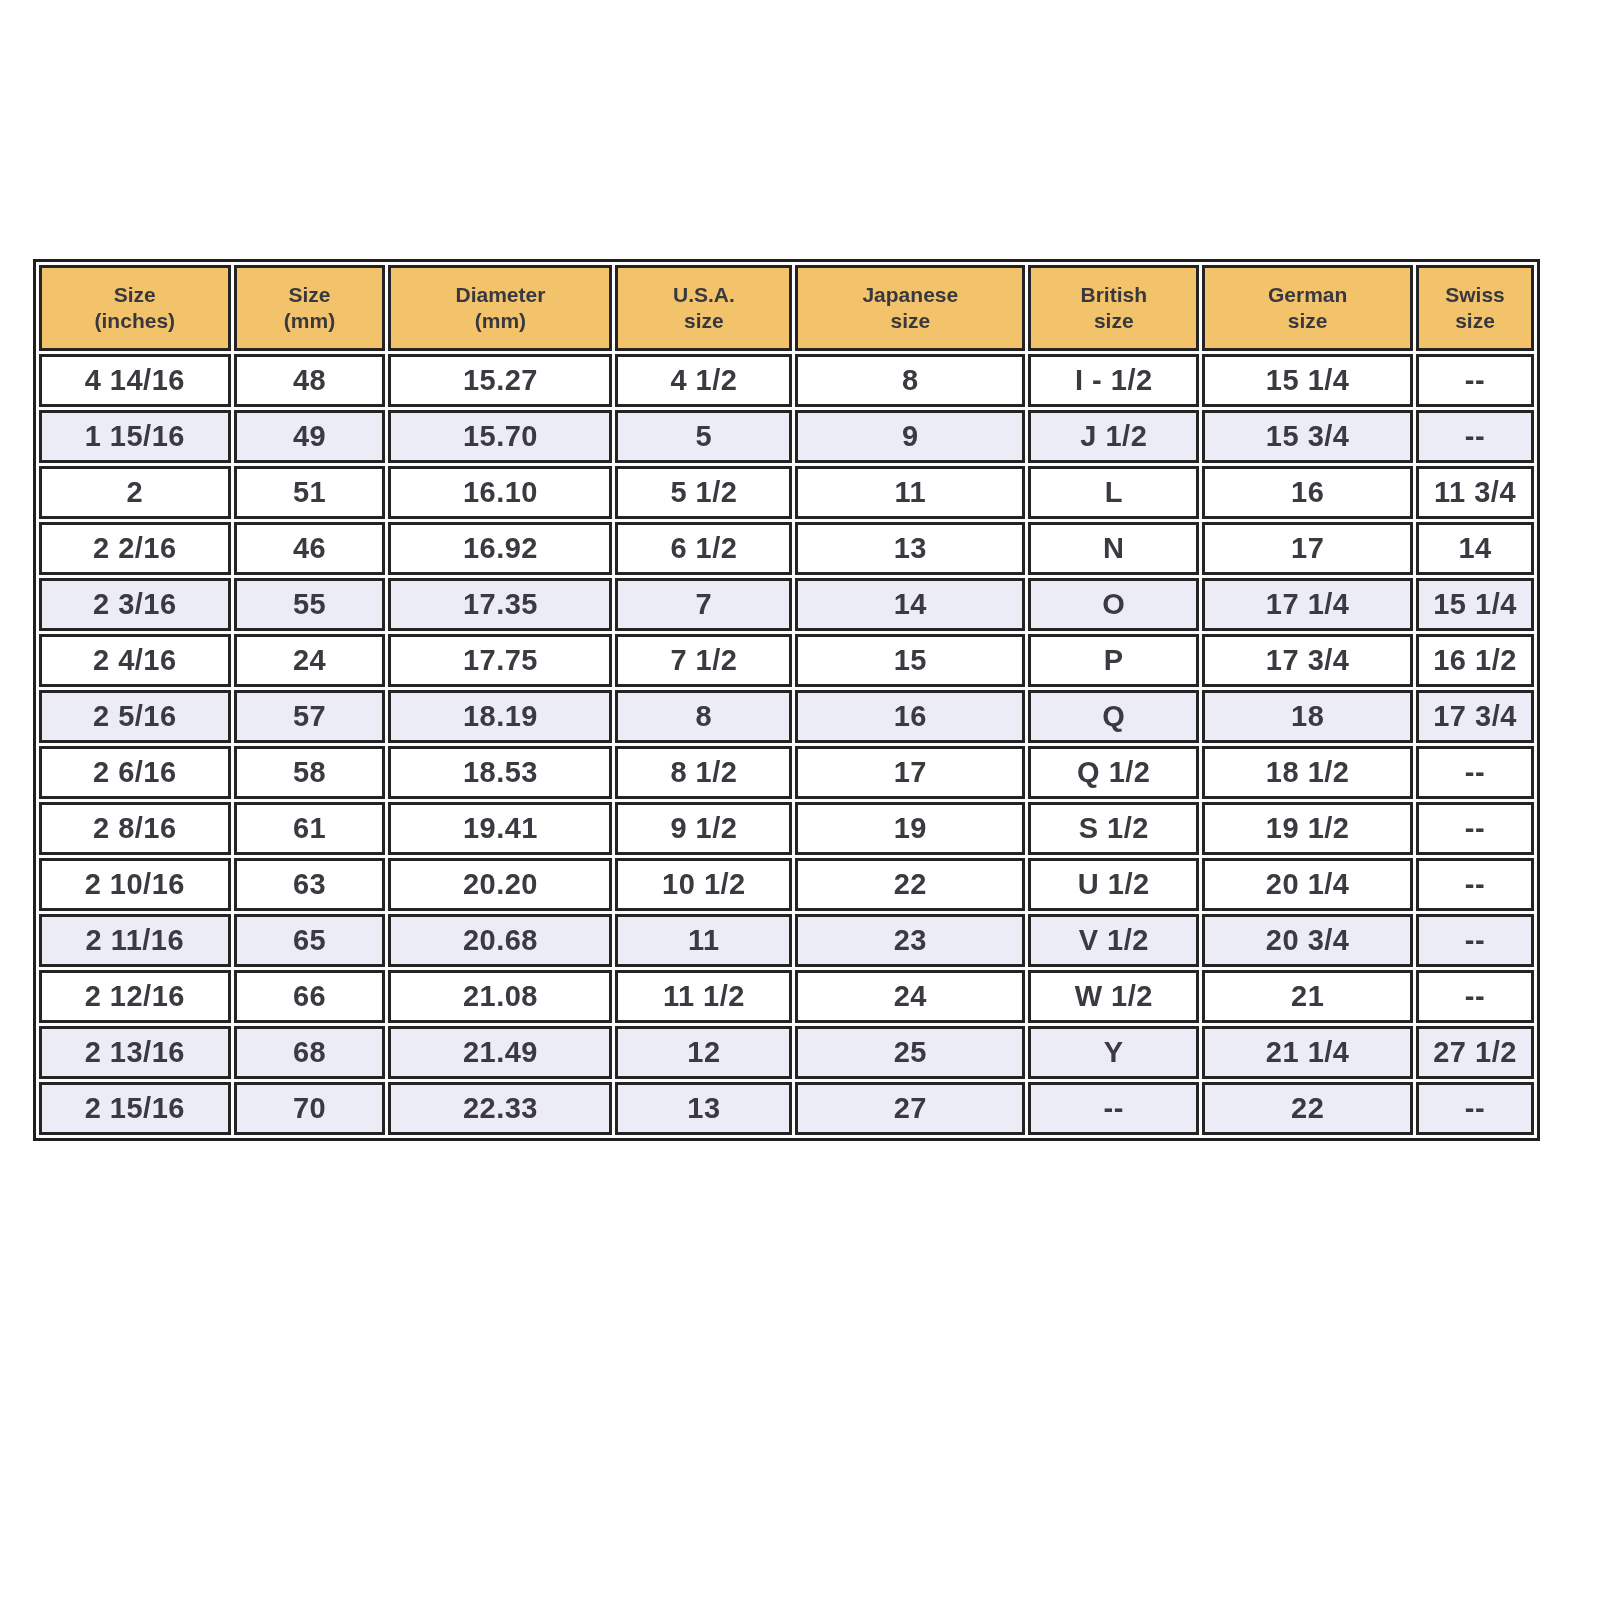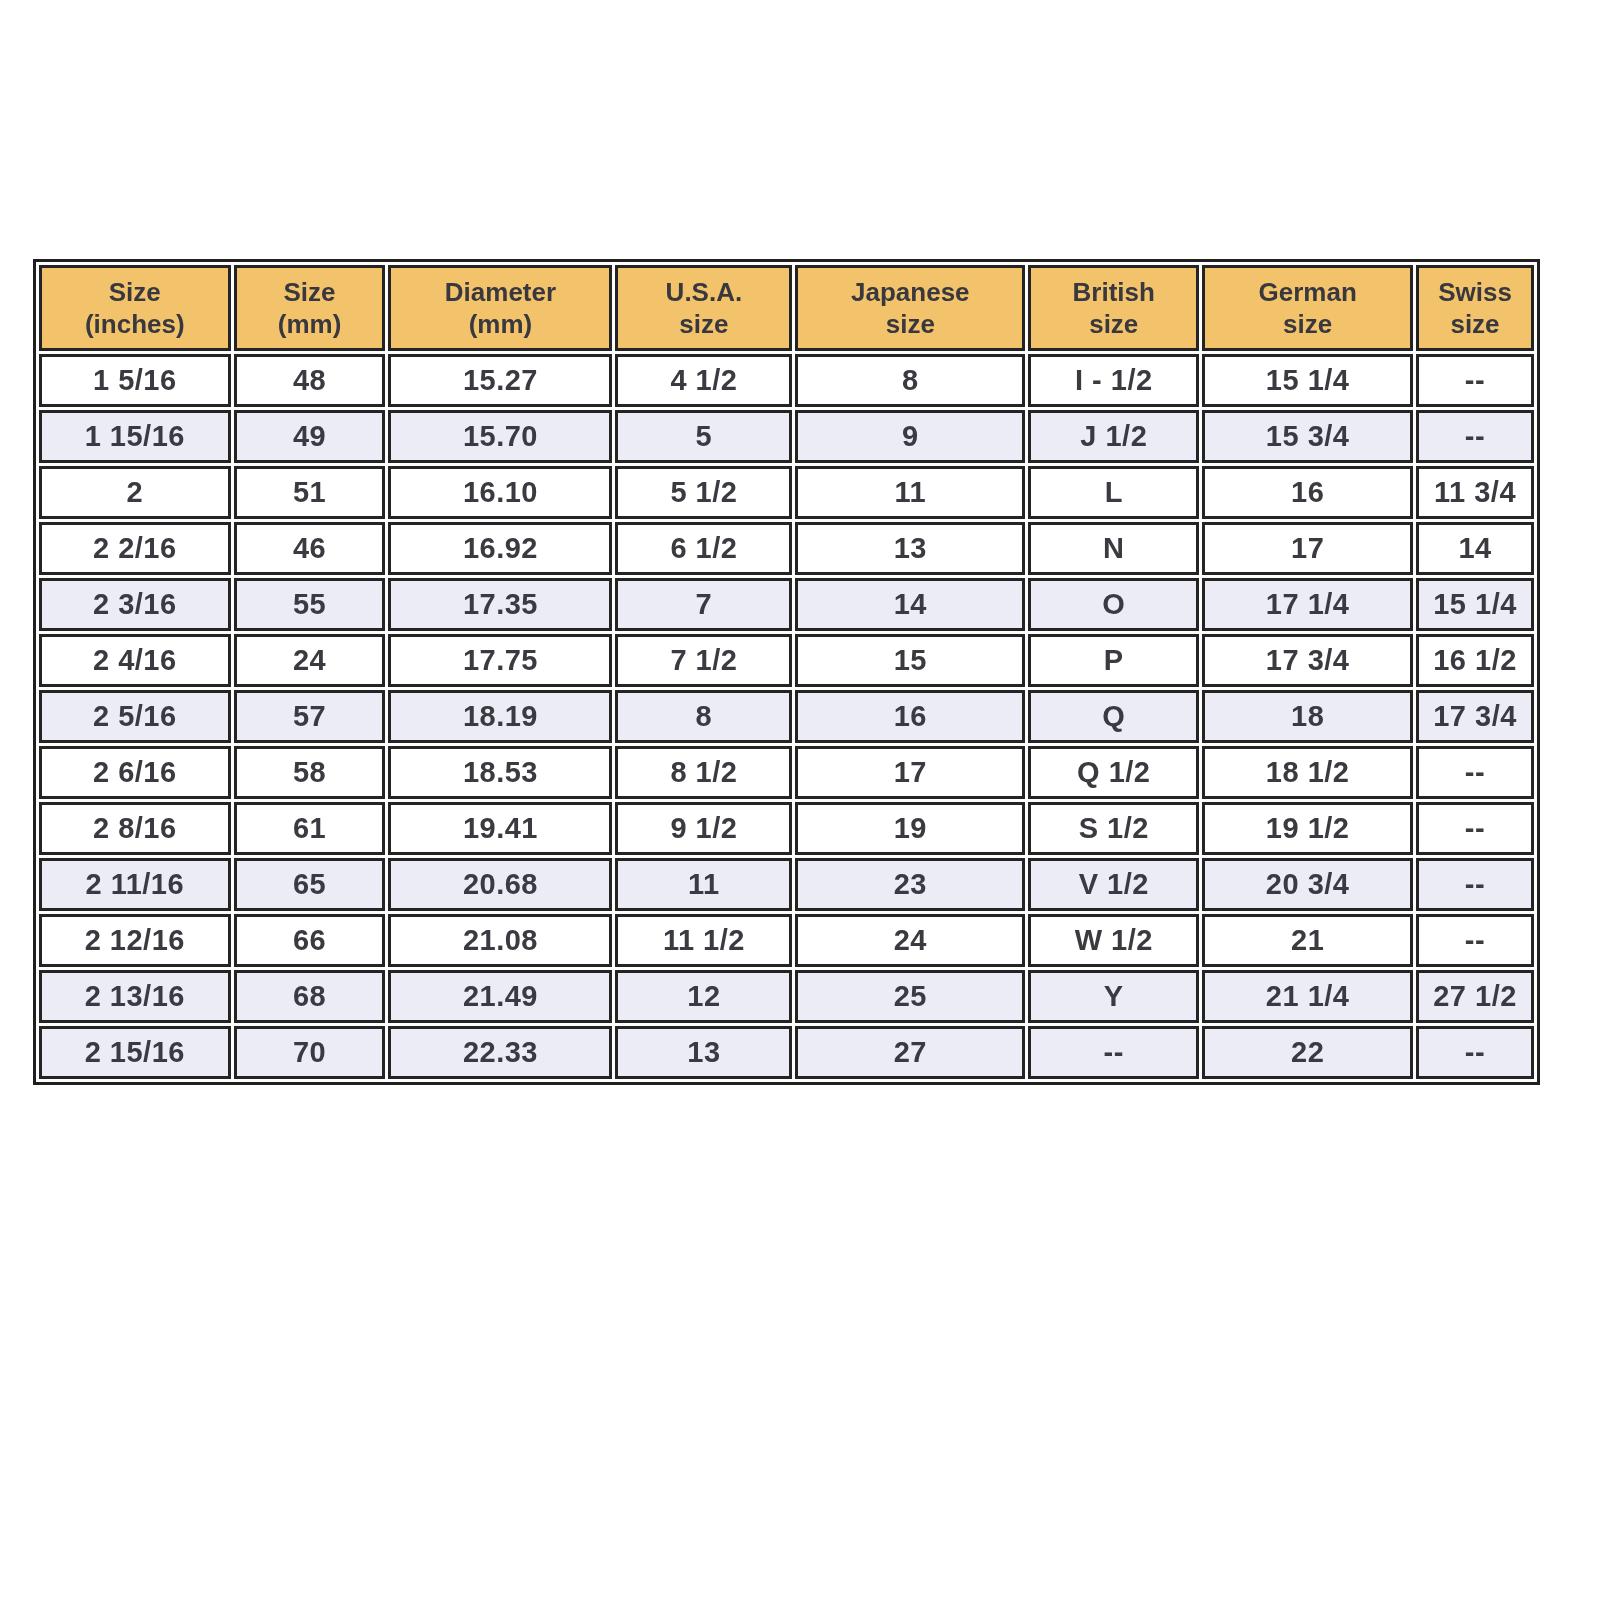--- a/index.html
+++ b/index.html
@@ -34,21 +34,21 @@
     font-weight: bold;
     text-align: center;
     vertical-align: middle;
     color: #3a3a40;
     padding: 0;
     overflow: hidden;
   }
   table.size-table th {
     background: #f2c36b;
     height: 80px;
-    font-size: 26px;
+    font-size: 21px;
     line-height: 1.25;
     white-space: pre-line;
     color: #38383e;
     margin-top: 44px;
   }
   table.size-table td {
     background: #ffffff;
     height: 47px;
     font-size: 29px;
     letter-spacing: 0.5px;
@@ -87,21 +87,21 @@
           <th>British
 size</th>
           <th>German
 size</th>
           <th>Swiss
 size</th>
         </tr>
     </thead>
     <tbody>
         <tr>
-          <td>1 5/16</td>
+          <td>4 14/16</td>
           <td>48</td>
           <td>15.27</td>
           <td>4 1/2</td>
           <td>8</td>
           <td>I - 1/2</td>
           <td>15 1/4</td>
           <td>--</td>
         </tr>
         <tr class="alt">
           <td>1 15/16</td>
@@ -176,20 +176,30 @@
         <tr>
           <td>2 8/16</td>
           <td>61</td>
           <td>19.41</td>
           <td>9 1/2</td>
           <td>19</td>
           <td>S 1/2</td>
           <td>19 1/2</td>
           <td>--</td>
         </tr>
+        <tr>
+          <td>2 10/16</td>
+          <td>63</td>
+          <td>20.20</td>
+          <td>10 1/2</td>
+          <td>22</td>
+          <td>U 1/2</td>
+          <td>20 1/4</td>
+          <td>--</td>
+        </tr>
         <tr class="alt">
           <td>2 11/16</td>
           <td>65</td>
           <td>20.68</td>
           <td>11</td>
           <td>23</td>
           <td>V 1/2</td>
           <td>20 3/4</td>
           <td>--</td>
         </tr>

